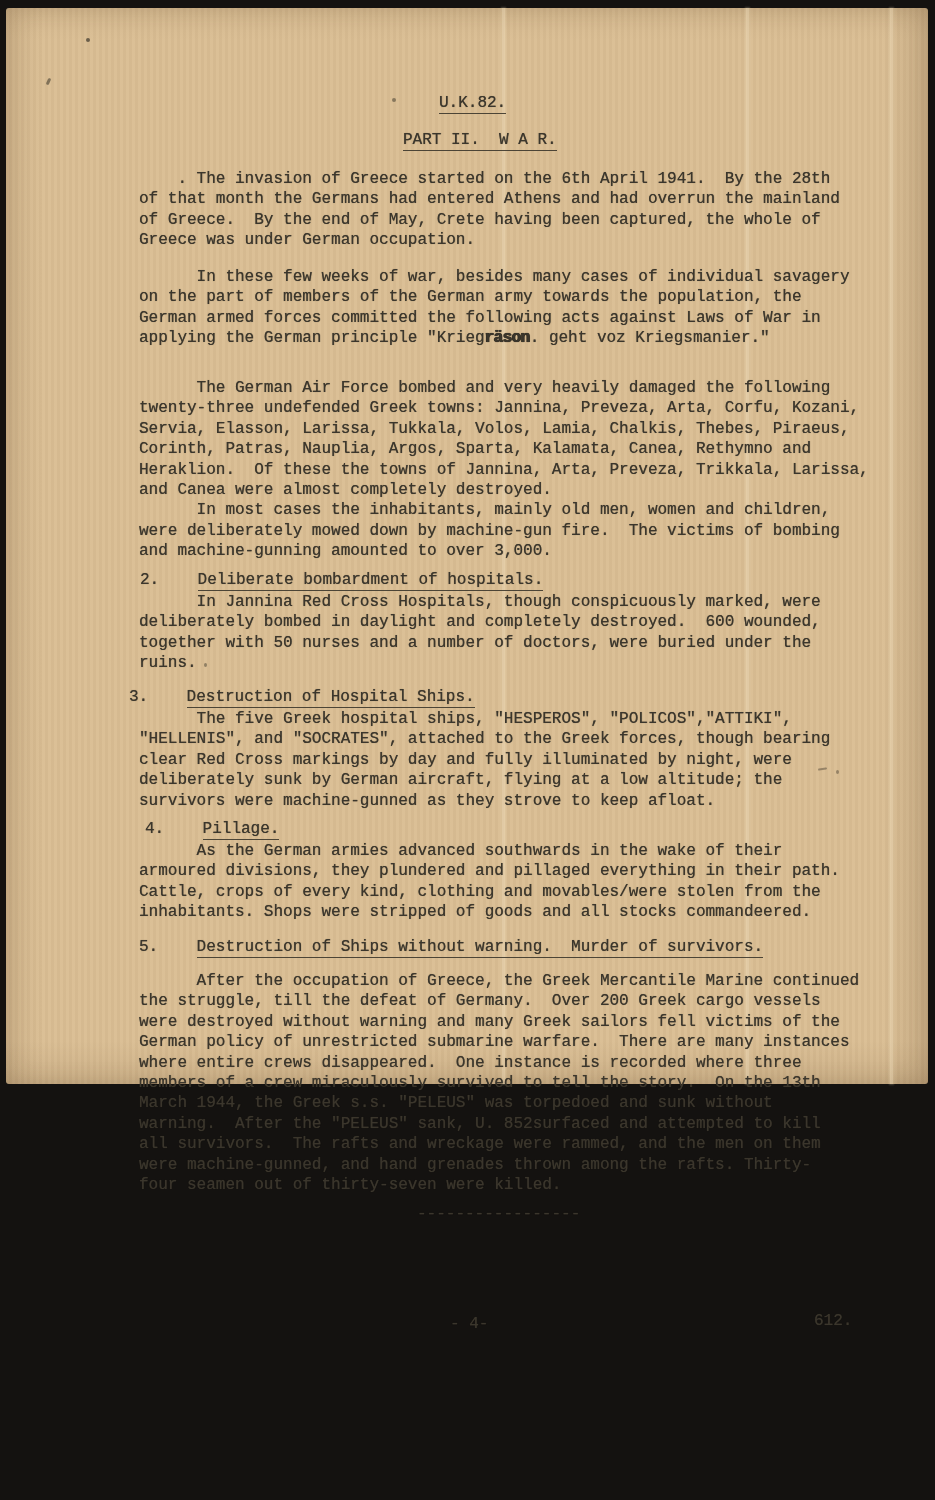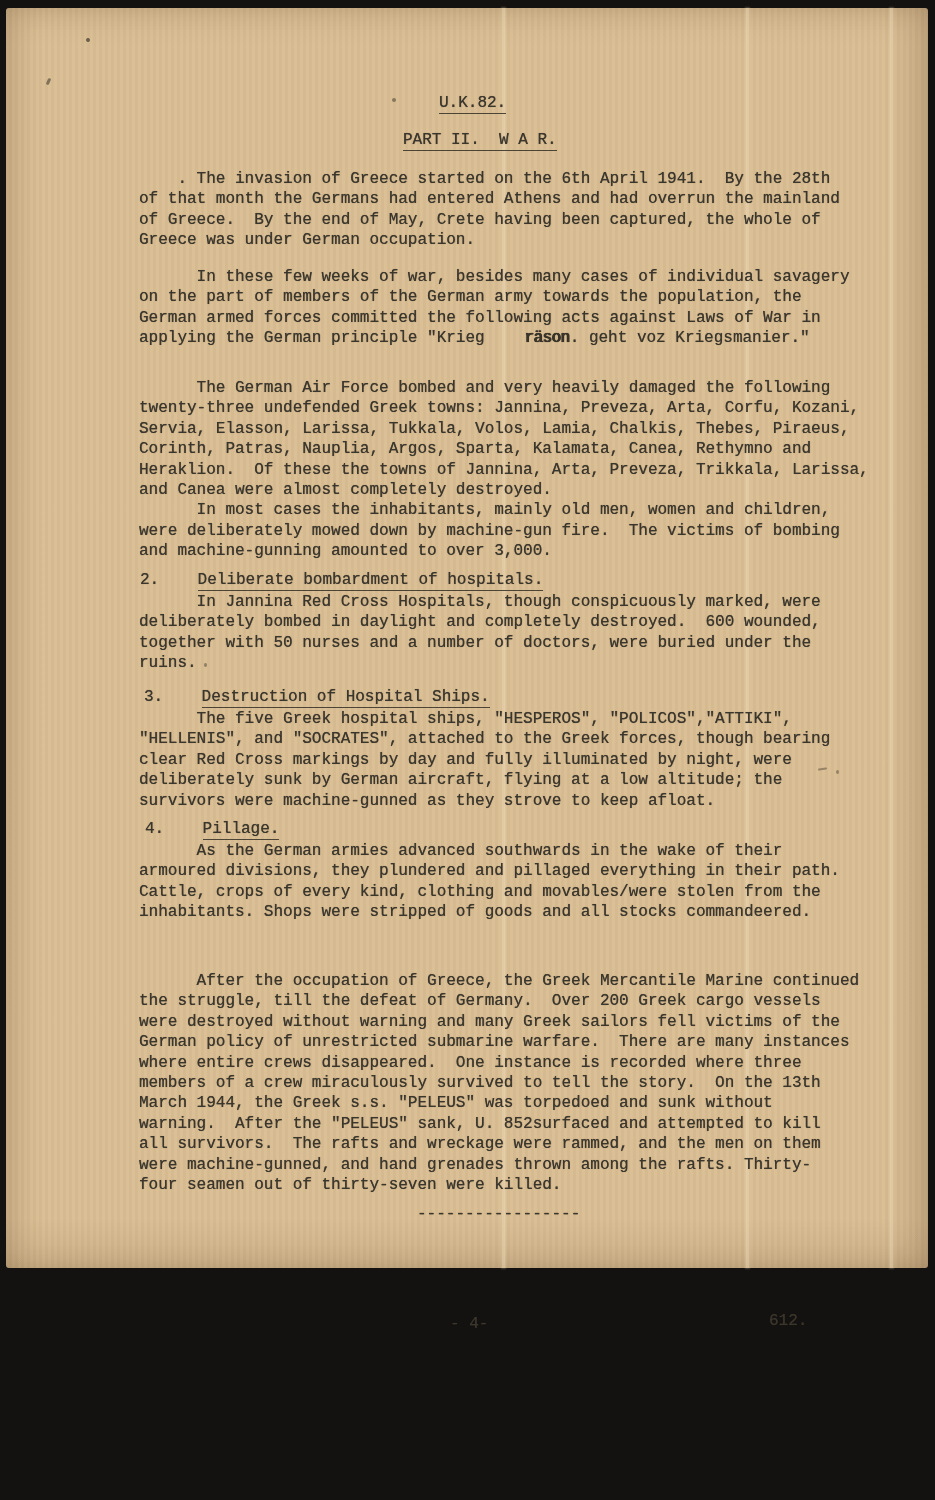--- a/index.html
+++ b/index.html
@@ -1,35 +1,35 @@
 <!DOCTYPE html>
 <html><head>
 <meta charset="utf-8">
 <style>
   html,body{margin:0;padding:0;}
   body{width:935px;height:1500px;background:#141210;position:relative;
        font-family:"Liberation Mono","DejaVu Sans Mono",monospace;}
   .scan{position:absolute;inset:0;background:#141210;}
-  .paper{position:absolute;left:6px;top:8px;width:922px;height:1260px;
+  .paper{position:absolute;left:6px;top:8px;width:922px;height:1076px;
          background:
            linear-gradient(90deg, rgba(105,78,48,0.10) 0%, rgba(0,0,0,0) 4%, rgba(0,0,0,0) 95%, rgba(90,66,40,0.14) 100%),
            linear-gradient(180deg, rgba(120,92,58,0.07) 0%, rgba(0,0,0,0) 3%, rgba(0,0,0,0) 96%, rgba(95,70,42,0.12) 100%),
            repeating-linear-gradient(90deg, rgba(255,238,205,0.05) 0 3px, rgba(60,40,20,0.022) 3px 6px),
            #d9bd93;
          border-radius:3px;
          box-shadow: inset 0 0 22px rgba(86,60,28,0.20);}
   .streak{position:absolute;top:0;bottom:0;width:3px;background:rgba(240,222,188,0.45);
           box-shadow:0 0 2px 1px rgba(240,222,188,0.25);}
   .block{position:absolute;white-space:pre;color:#3b362c;font-size:16px;line-height:20.4px;
          text-shadow:0 0 0.7px rgba(59,54,44,0.7), 0.4px 0.3px 0 rgba(59,54,44,0.25);
          letter-spacing:0;}
   .line{white-space:pre;}
   .u{border-bottom:1.7px solid rgba(56,51,41,0.88);padding-bottom:0.5px;}
-  .ov{font-weight:normal;letter-spacing:-0.6px;
-      text-shadow:0.7px 0 0 #352f25, -0.6px 0.3px 0 #352f25, 0 0 1px rgba(45,40,30,0.9);padding-left:40px;}
+  .ov{font-weight:bold;letter-spacing:-0.6px;
+      text-shadow:0.7px 0 0 #352f25, -0.6px 0.3px 0 #352f25, 0 0 1px rgba(45,40,30,0.9);}
   .speck{position:absolute;background:#463f31;border-radius:50%;}
 </style>
 </head>
 <body>
 
 <div class="scan" style="background: rgb(20, 18, 16);">
   <div class="paper">
     <div class="streak" style="left:496px;"></div>
     <div class="streak" style="left:740px;"></div>
     <div class="streak" style="left:884px;"></div>
@@ -39,22 +39,23 @@
     <div class="speck" style="left:198px;top:655px;width:3px;height:4px;opacity:.5;"></div>
     <div class="speck" style="left:812px;top:760px;width:9px;height:2px;opacity:.45;border-radius:1px;transform:rotate(-8deg);"></div>
     <div class="speck" style="left:830px;top:762px;width:3px;height:4px;opacity:.45;"></div>
   <div class="block" style="top: 85px; left: 433px; color: rgb(59, 54, 44);"><div class="line"><span class="u">U.K.82.</span></div></div>
       <div class="block" style="top: 122px; left: 397px; color: rgb(59, 54, 44);"><div class="line"><span class="u">PART II.  W A R.</span></div></div>
       <div class="block" style="top: 161px; left: 133px; color: rgb(59, 54, 44);"><div class="line">    . The invasion of Greece started on the 6th April 1941.  By the 28th</div><div class="line">of that month the Germans had entered Athens and had overrun the mainland</div><div class="line">of Greece.  By the end of May, Crete having been captured, the whole of</div><div class="line">Greece was under German occupation.</div></div>
       <div class="block" style="top: 259px; left: 133px; color: rgb(59, 54, 44);"><div class="line">      In these few weeks of war, besides many cases of individual savagery</div><div class="line">on the part of members of the German army towards the population, the</div><div class="line">German armed forces committed the following acts against Laws of War in</div><div class="line">applying the German principle "Krieg<span class="ov">räson</span>. geht voz Kriegsmanier."</div></div>
       <div class="block" style="top: 370px; left: 133px; color: rgb(59, 54, 44);"><div class="line">      The German Air Force bombed and very heavily damaged the following</div><div class="line">twenty-three undefended Greek towns: Jannina, Preveza, Arta, Corfu, Kozani,</div><div class="line">Servia, Elasson, Larissa, Tukkala, Volos, Lamia, Chalkis, Thebes, Piraeus,</div><div class="line">Corinth, Patras, Nauplia, Argos, Sparta, Kalamata, Canea, Rethymno and</div><div class="line">Heraklion.  Of these the towns of Jannina, Arta, Preveza, Trikkala, Larissa,</div><div class="line">and Canea were almost completely destroyed.</div><div class="line">      In most cases the inhabitants, mainly old men, women and children,</div><div class="line">were deliberately mowed down by machine-gun fire.  The victims of bombing</div><div class="line">and machine-gunning amounted to over 3,000.</div></div>
       <div class="block" style="top: 562px; left: 134px; color: rgb(59, 54, 44);"><div class="line">2.    <span class="u">Deliberate bombardment of hospitals.</span></div></div>
       <div class="block" style="top: 584px; left: 133px; color: rgb(59, 54, 44);"><div class="line">      In Jannina Red Cross Hospitals, though conspicuously marked, were</div><div class="line">deliberately bombed in daylight and completely destroyed.  600 wounded,</div><div class="line">together with 50 nurses and a number of doctors, were buried under the</div><div class="line">ruins.</div></div>
-      <div class="block" style="top: 679px; left: 138px; color: rgb(59, 54, 44); text-align: right;"><div class="line">3.    <span class="u">Destruction of Hospital Ships.</span></div></div>
+      <div class="block" style="top: 679px; left: 123px; color: rgb(59, 54, 44); text-align: right;"><div class="line">3.    <span class="u">Destruction of Hospital Ships.</span></div></div>
       <div class="block" style="top: 701px; left: 133px; color: rgb(59, 54, 44);"><div class="line">      The five Greek hospital ships, "HESPEROS", "POLICOS","ATTIKI",</div><div class="line">"HELLENIS", and "SOCRATES", attached to the Greek forces, though bearing</div><div class="line">clear Red Cross markings by day and fully illuminated by night, were</div><div class="line">deliberately sunk by German aircraft, flying at a low altitude; the</div><div class="line">survivors were machine-gunned as they strove to keep afloat.</div></div>
       <div class="block" style="top: 811px; left: 139px; color: rgb(59, 54, 44);"><div class="line">4.    <span class="u">Pillage.</span></div></div>
       <div class="block" style="top: 833px; left: 133px; color: rgb(59, 54, 44);"><div class="line">      As the German armies advanced southwards in the wake of their</div><div class="line">armoured divisions, they plundered and pillaged everything in their path.</div><div class="line">Cattle, crops of every kind, clothing and movables/were stolen from the</div><div class="line">inhabitants. Shops were stripped of goods and all stocks commandeered.</div></div>
+      <div class="block" style="top: 929px; left: 133px; color: rgb(59, 54, 44);"><div class="line">5.    <span class="u">Destruction of Ships without warning.  Murder of survivors.</span></div></div>
       <div class="block" style="top: 963px; left: 133px; color: rgb(59, 54, 44);"><div class="line">      After the occupation of Greece, the Greek Mercantile Marine continued</div><div class="line">the struggle, till the defeat of Germany.  Over 200 Greek cargo vessels</div><div class="line">were destroyed without warning and many Greek sailors fell victims of the</div><div class="line">German policy of unrestricted submarine warfare.  There are many instances</div><div class="line">where entire crews disappeared.  One instance is recorded where three</div><div class="line">members of a crew miraculously survived to tell the story.  On the 13th</div><div class="line">March 1944, the Greek s.s. "PELEUS" was torpedoed and sunk without</div><div class="line">warning.  After the "PELEUS" sank, U. 852surfaced and attempted to kill</div><div class="line">all survivors.  The rafts and wreckage were rammed, and the men on them</div><div class="line">were machine-gunned, and hand grenades thrown among the rafts. Thirty-</div><div class="line">four seamen out of thirty-seven were killed.</div></div>
       <div class="block" style="top: 1196px; left: 411px; color: rgb(59, 54, 44);"><div class="line">-----------------</div></div>
       <div class="block" style="top: 1306px; left: 444px; color: rgb(59, 54, 44);"><div class="line">- 4-</div></div>
-      <div class="block" style="top: 1303px; left: 763px; color: rgb(59, 54, 44); text-align: right;"><div class="line">612.</div></div>
+      <div class="block" style="top: 1303px; left: 808px; color: rgb(59, 54, 44); text-align: right;"><div class="line">612.</div></div>
     </div>
 </div>
 
 </body></html>

